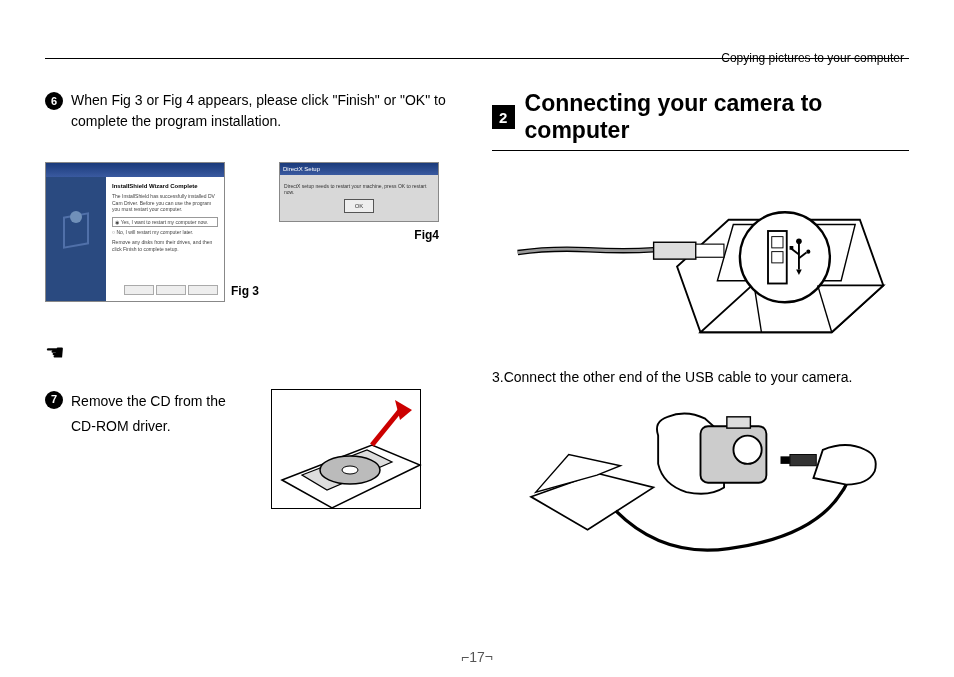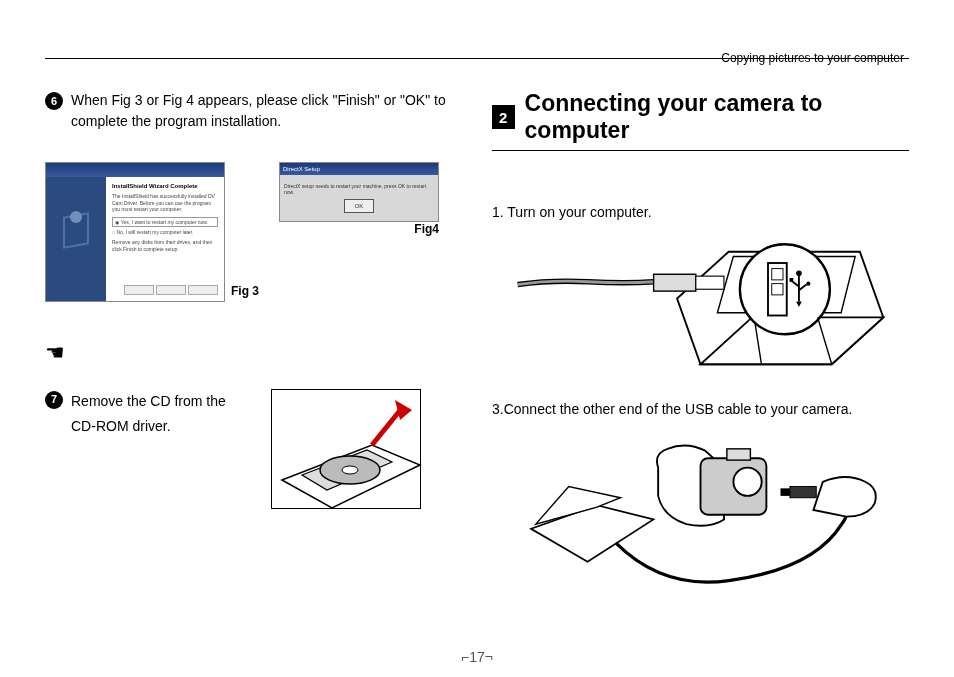--- a/index.html
+++ b/index.html
@@ -100,21 +100,21 @@
     flex:1; display:flex; flex-direction:column;
     align-items:center; justify-content:center;
     font-size:5px; color:#333;
     padding:4px;
   }
   .fig4-ok {
     width:30px; height:14px; border:1px solid #555;
     background:#eee; display:flex; align-items:center; justify-content:center;
     font-size:6px; margin-top:4px;
   }
-  .fig4-caption { font-size:12px; font-weight:bold; margin-top:0; }
+  .fig4-caption { font-size:12px; font-weight:bold; margin-top:6px; }
   .hand-row {
     display:flex; align-items:flex-start; gap:10px;
     font-size:14px; line-height:1.5; margin: 20px 0 25px 0;
   }
   .hand-icon {
     font-size:22px; line-height:1;
   }
   .step7-row {
     display:flex; align-items:flex-start; gap:30px;
     font-size:14px;
@@ -239,21 +239,20 @@
   <div class="col col-right">
 
     <div class="section-head">
       <div class="sq">2</div>
       <div class="section-title">Connecting your camera to computer</div>
     </div>
     <div class="section-rule"></div>
 
     <div style="height:30px"></div>
 
-    <div class="num-step">1. Turn on your computer.</div>
 
     <div class="usb-ill">
       <svg viewBox="0 0 400 160" width="100%" height="150">
 
         <path d="M230 20 L370 20 L395 90 L340 140 L200 140 L175 70 Z" fill="#fff" stroke="#000" stroke-width="2"></path>
         <path d="M235 25 L365 25 L350 85 L218 85 Z" fill="#fff" stroke="#000" stroke-width="1.5"></path>
         <path d="M200 140 L340 140 L395 90 L255 90 Z" fill="#fff" stroke="#000" stroke-width="2"></path>
 
         <path d="M5 55 Q40 50 80 52 Q120 54 150 52" fill="none" stroke="#000" stroke-width="6"></path>
         <path d="M5 55 Q40 50 80 52 Q120 54 150 52" fill="none" stroke="#999" stroke-width="3"></path>

